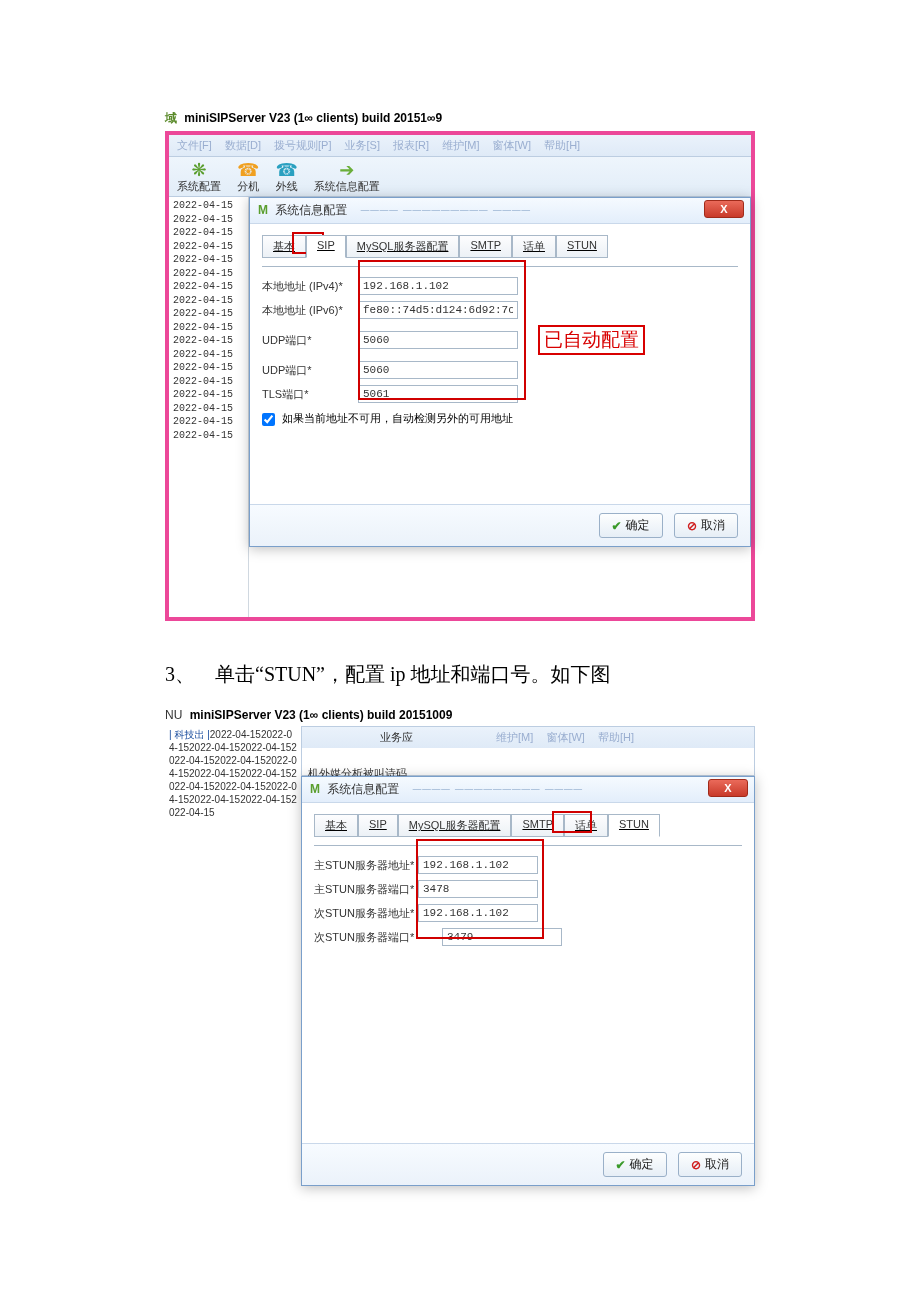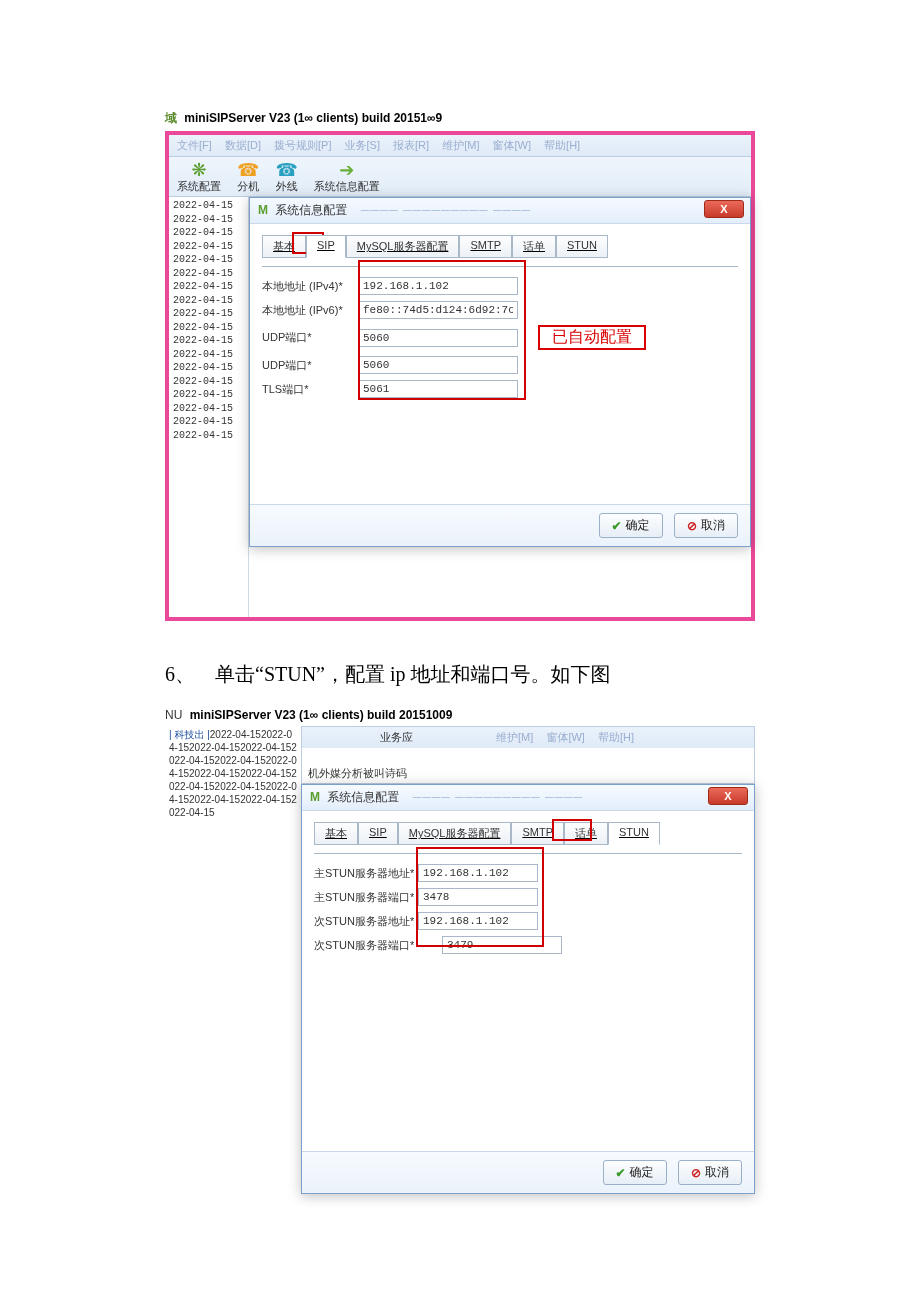--- a/index.html
+++ b/index.html
@@ -117,23 +117,23 @@
       z-index: 2;
     }
     .tabline { border-top: 1px solid #a8b8c8; margin-top: -1px; }
     .redbox {
       border: 2px solid #d00000;
       position: absolute;
       pointer-events: none;
     }
     .hlred {
       border: 2px solid #d80000;
-      padding: 0 12px;
+      padding: 0 4px;
       color: #d80000;
-      font-size: 16px;
+      font-size: 19px;
     }
     .form-rows { margin-top: 10px; }
     .frow { display: flex; align-items: center; margin-bottom: 6px; font-size: 11px; }
     .flbl { width: 96px; color: #333; }
     .flbl2 { width: 104px; color: #333; }
     .finput {
       width: 160px;
       border: 1px solid #a8b8c8;
       background: #fff;
       padding: 2px 4px;
@@ -272,60 +272,64 @@
                 <span class="hlred">已自动配置</span>
               </div>
               <div class="frow">
                 <div class="flbl">UDP端口*</div>
                 <input class="finput" value="5060" style="">
               </div>
               <div class="frow">
                 <div class="flbl">TLS端口*</div>
                 <input class="finput" value="5061" style="">
               </div>
+              <div class="cbxrow">
+                <input type="checkbox" checked="" style="">
+                <span>如果当前地址不可用，自动检测另外的可用地址</span>
+              </div>
             </div>
           </div>
 
           <div class="dlg-foot">
             <span class="wbtn">
               <span class="chk">✔</span>
               <span>确定</span>
             </span>
             <span class="wbtn">
               <span class="noc">⊘</span>
               <span>取消</span>
             </span>
           </div>
         </div>
       </div>
     </div>
   </div>
 </div>
 
-<div class="step-text">6、　单击“STUN”，配置 ip 地址和端口号。如下图</div>
+<div class="step-text">3、　单击“STUN”，配置 ip 地址和端口号。如下图</div>
 
 <div class="section">
   <div class="app-title">
     <span style="color:#333;font-weight:normal;margin-right:4px">NU</span>
     <span>miniSIPServer V23 (1∞ clients) build 20151009</span>
   </div>
 
   <div style="display:flex;">
     <div class="leftcol2">
       <a>| 科技出 |</a><span style="word-break:break-all">2022-04-152022-04-152022-04-152022-04-152022-04-152022-04-152022-04-152022-04-152022-04-152022-04-152022-04-152022-04-152022-04-152022-04-152022-04-15</span>
     </div>
 
     <div style="flex:1">
       <div class="menubar" style="border:1px solid #bccde1;border-bottom:none">
         <span style="margin-left:70px" class="dark">业务应</span>
         <span style="margin-left:70px">维护[M]</span>
         <span>窗体[W]</span>
         <span>帮助[H]</span>
       </div>
-      <div style="height:36px;border:1px solid #bccde1;border-top:none;background:#fff;padding:18px 0 2px 6px;font-size:11px;color:#333">机外媒分析被叫诗码</div>
+      <div style="height:28px;border:1px solid #bccde1;border-top:none;background:#fff;padding:18px 0 2px 6px;font-size:11px;color:#333">机外媒分析被叫诗码</div>
 
       <div class="dialog">
         <div class="dlg-title">
           <span class="ticon">M</span>
           <span>系统信息配置</span>
           <span class="sub">──── ───────── ────</span>
           <div class="closebtn">X</div>
         </div>
 
         <div class="dlg-body" style="min-height:340px">

